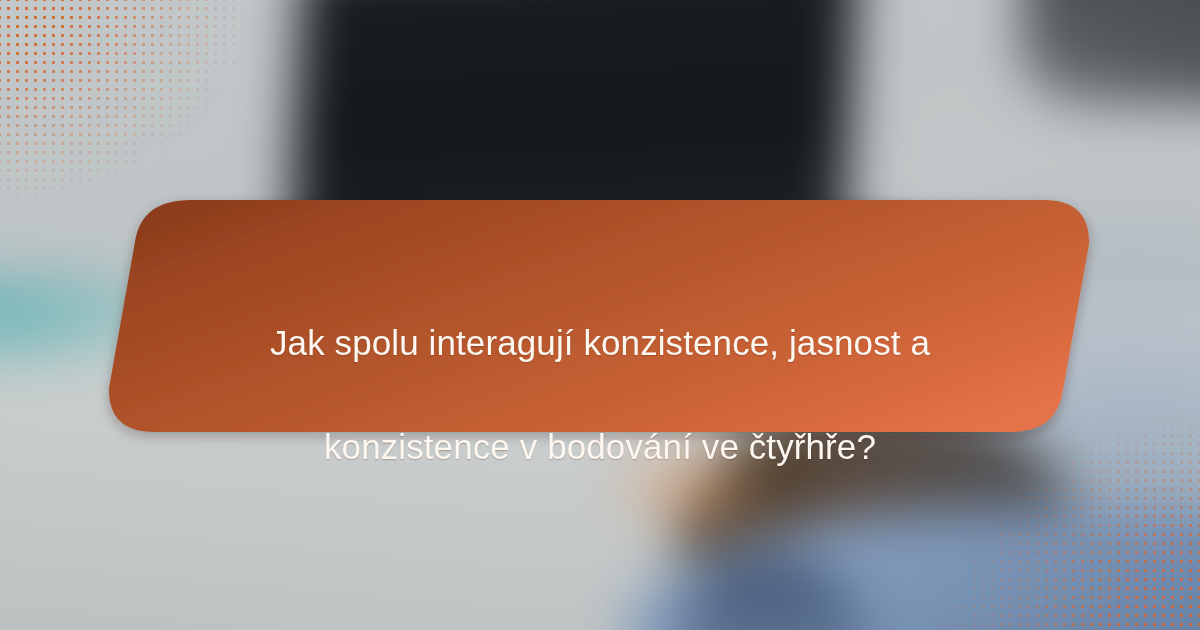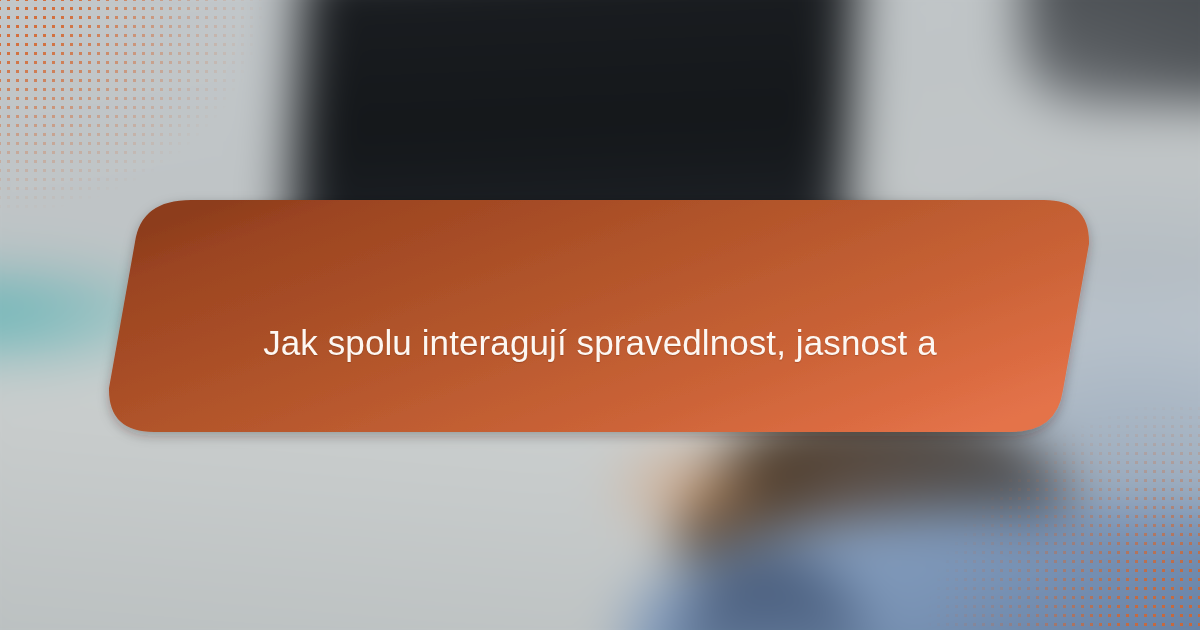--- a/index.html
+++ b/index.html
@@ -250,17 +250,18 @@
           L 968 198
           Q 962 240 916 240
           L 59 240
           Q 13 240 14 196
           L 40 50
           Q 46 8 96 8
           Z" fill="url(#cardGrad)" filter="url(#cardShadow)"></path>
     </svg>
 
     <div class="card-text">
-      <div>Jak spolu interagují spravedlnost, jasnost a</div>
+      <div>Jak spolu interagují konzistence, jasnost a</div>
+      <div>konzistence v bodování ve čtyřhře?</div>
     </div>
   </div>
 
 </div>
 
 </body></html>

